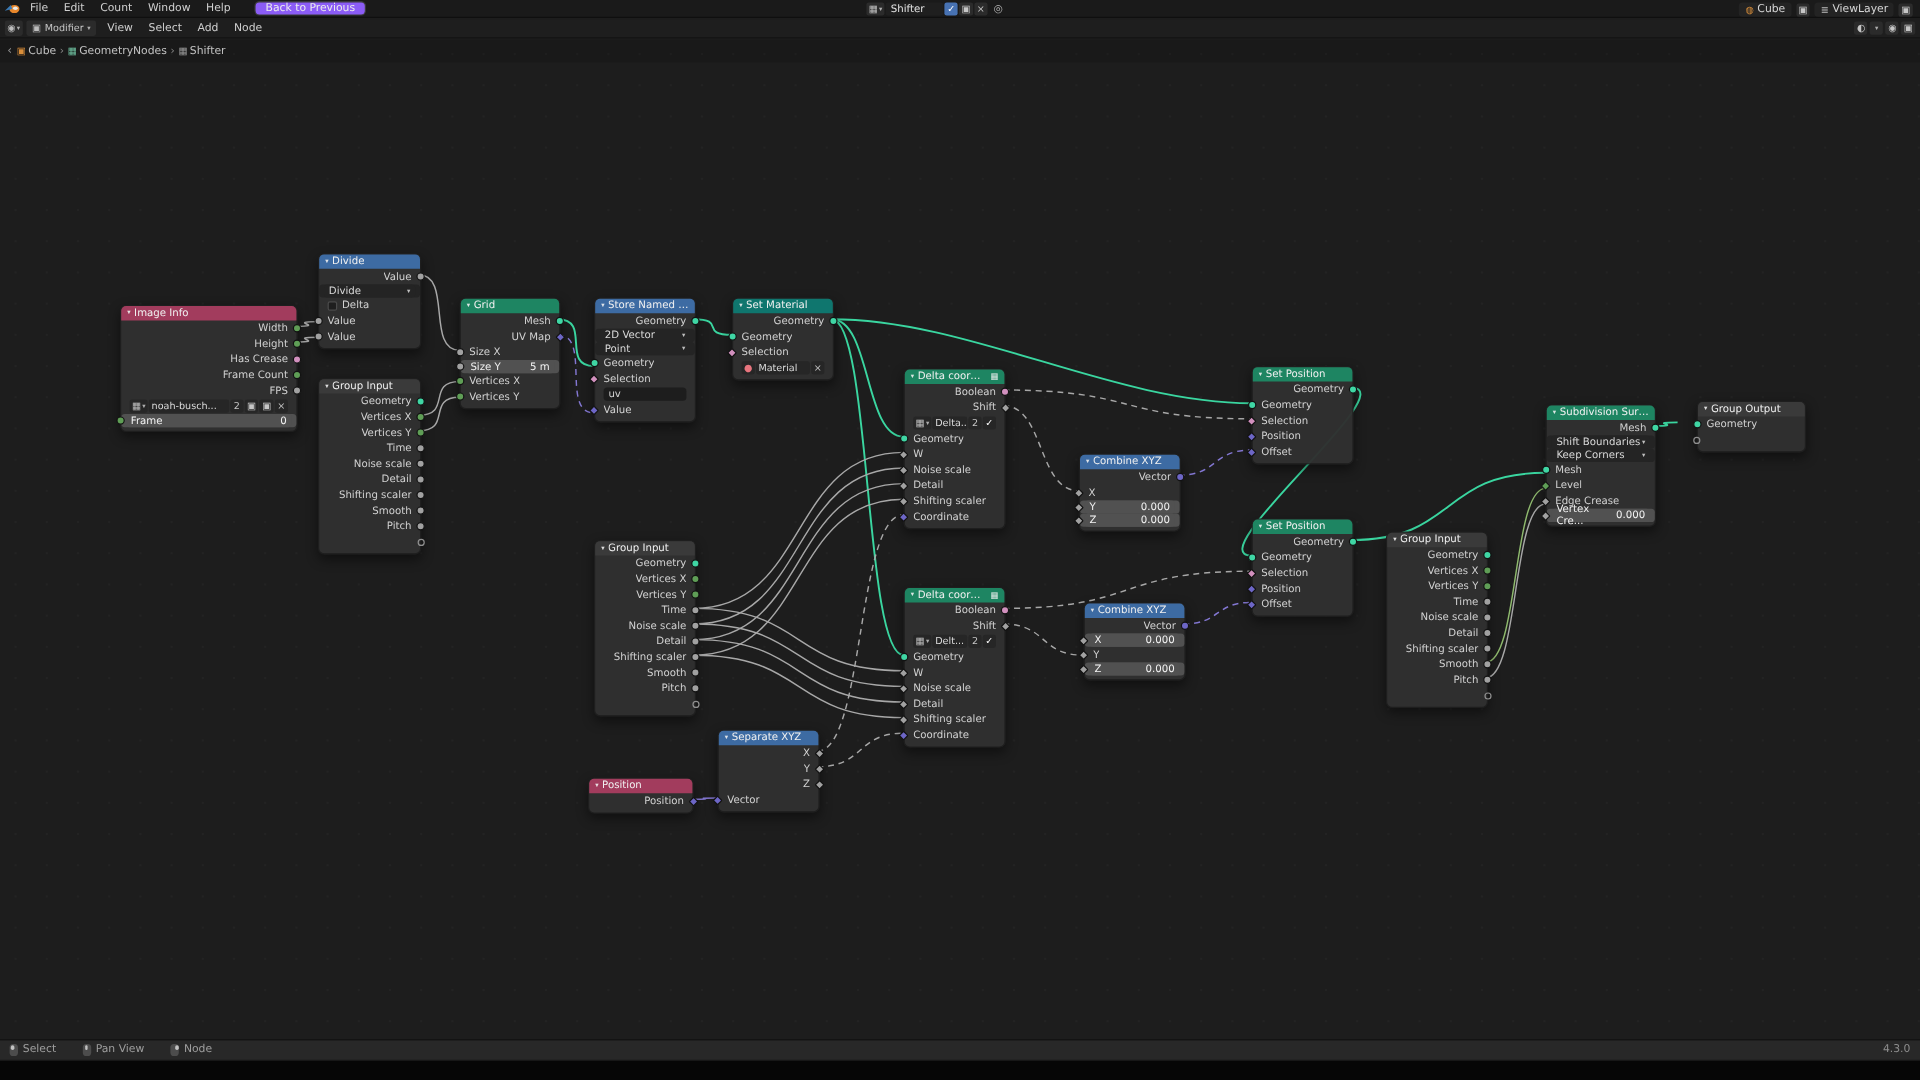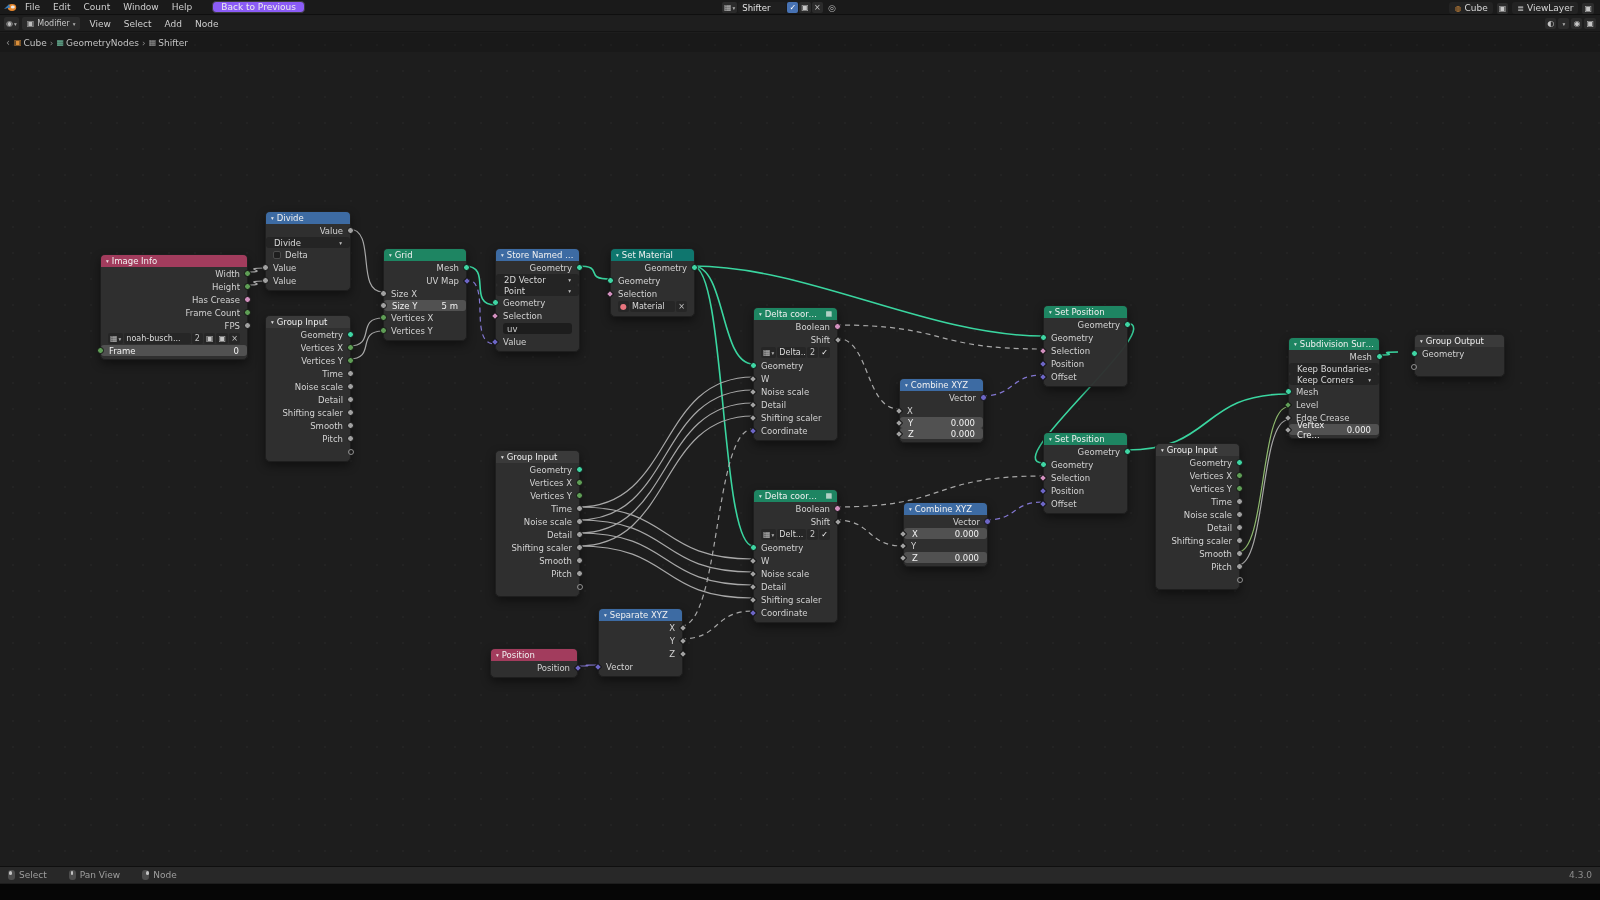--- a/index.html
+++ b/index.html
@@ -587,21 +587,21 @@
         <div class="nhead" style="background: rgb(30, 133, 98);">
           <span class="chev">▾</span>
           <span class="ntitle">Subdivision Surface</span>
         </div>
         <div class="nrow out">
           <span class="lbl">Mesh</span>
           <span class="sock right" style="background: rgb(63, 214, 164);"></span>
         </div>
         <div class="nrow select">
           <div class="select">
-            <span class="lbl">Keep Boundaries</span>
+            <span class="lbl">Shift Boundaries</span>
             <span class="arrow">▾</span>
           </div>
         </div>
         <div class="nrow select">
           <div class="select">
             <span class="lbl">Keep Corners</span>
             <span class="arrow">▾</span>
           </div>
         </div>
         <div class="nrow in">

